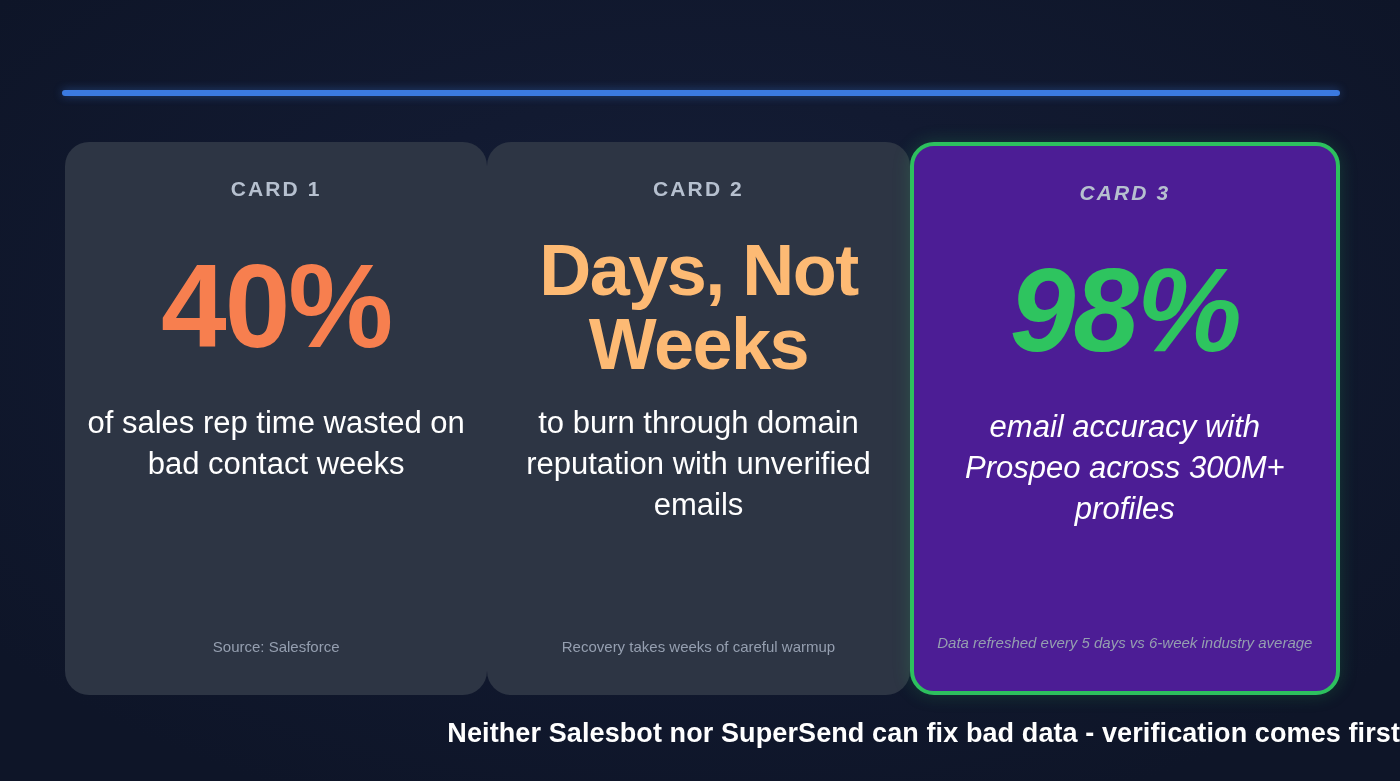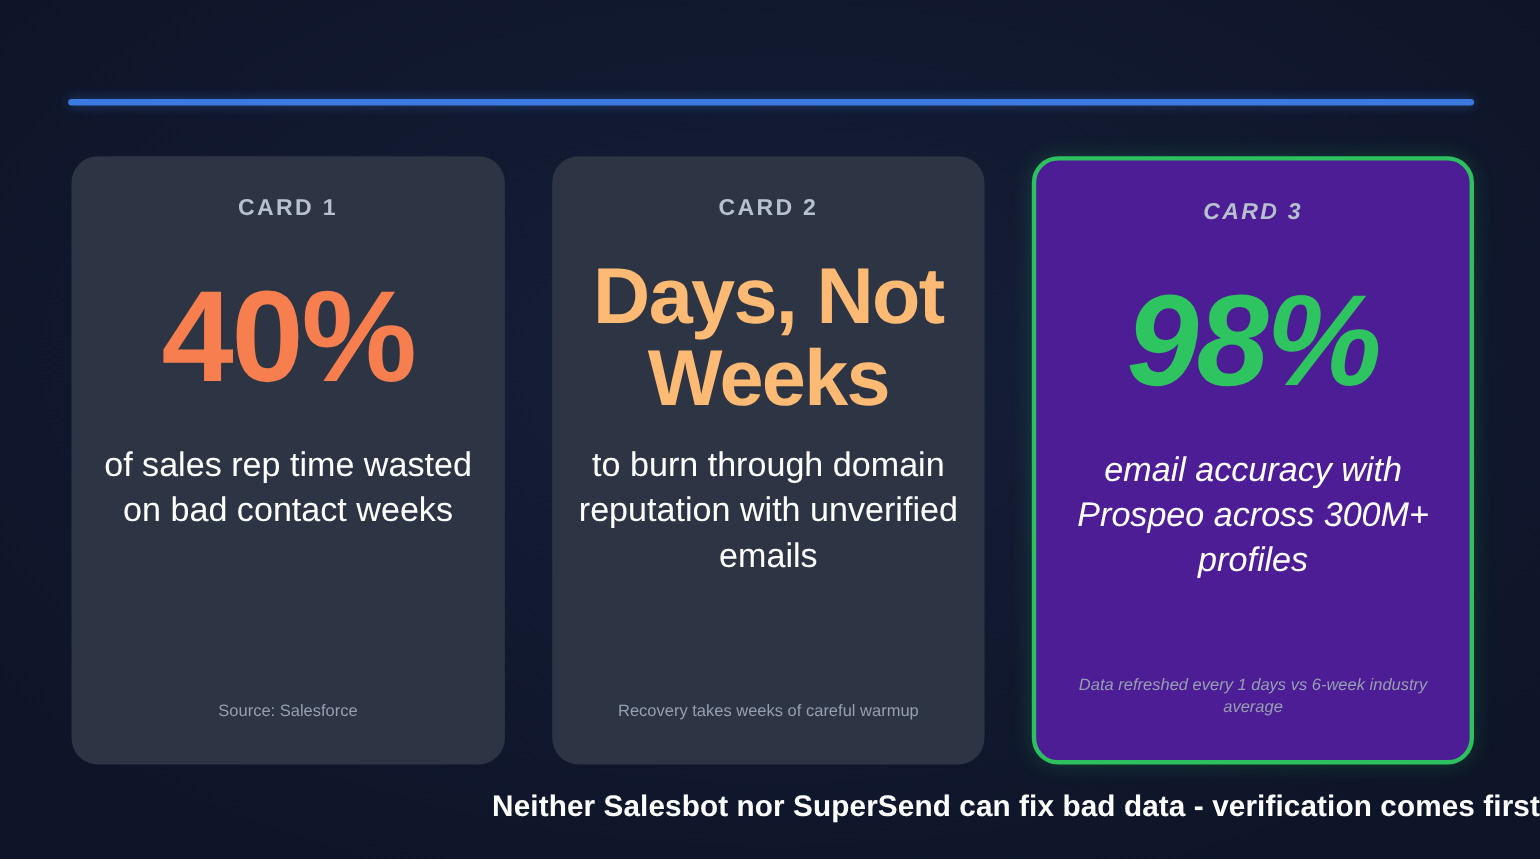--- a/index.html
+++ b/index.html
@@ -24,21 +24,20 @@
     border-radius:3px;
     box-shadow:0 0 10px rgba(59,122,224,.45);
   }
 
   
   .cards{
     position:absolute;
     left:65px; top:142px;
     width:1275px; height:553px;
     display:flex;
-    gap:43px;
   }
   .card{
     flex:1 1 0;
     background:#2d3544;
     border-radius:24px;
     display:flex;
     flex-direction:column;
     align-items:center;
     padding:36px 22px 30px 22px;
     position:relative;
@@ -134,18 +133,18 @@
     <div class="desc">to burn through domain reputation with unverified emails</div>
     <div class="footnote">Recovery takes weeks of careful warmup</div>
   </div>
 
   <div class="card highlight">
     <div class="card-label">CARD 3</div>
     <div class="stat-wrap">
       <div class="stat big green">98%</div>
     </div>
     <div class="desc">email accuracy with Prospeo across 300M+ profiles</div>
-    <div class="footnote">Data refreshed every 1 days vs 6-week industry average</div>
+    <div class="footnote">Data refreshed every 5 days vs 6-week industry average</div>
   </div>
 
 </div>
 
 <div class="caption">Neither Salesbot nor SuperSend can fix bad data - verification comes first</div>
 
 </body></html>

